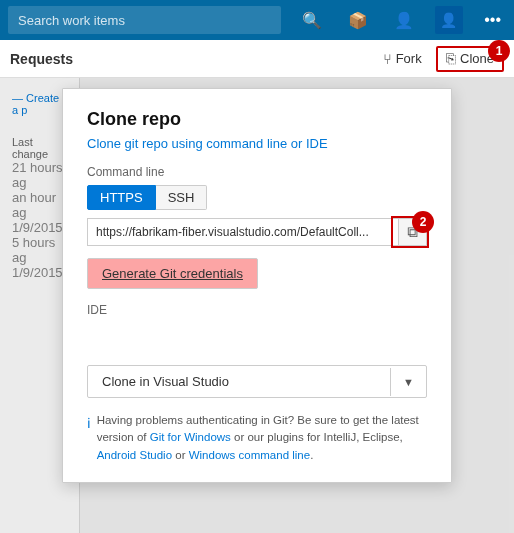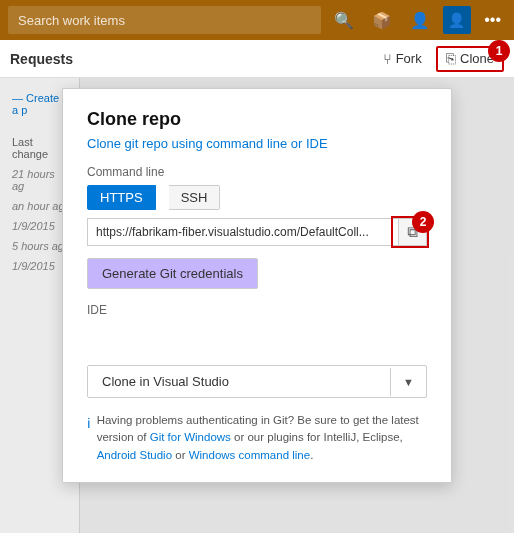--- a/index.html
+++ b/index.html
@@ -8,26 +8,26 @@
       font-size: 13px;
       background: #f0f0f0;
       width: 514px;
       height: 533px;
       overflow: hidden;
       position: relative;
     }
 
     
     .top-bar {
-      background: #a16207;
+      background: #0369a1;
       height: 40px;
       display: flex;
       align-items: center;
       padding: 0 8px;
-      gap: 8px;
+      gap: 16px;
     }
     .top-bar-search {
       flex: 1;
       background: rgba(255,255,255,0.15);
       border: none;
       border-radius: 2px;
       color: #fff;
       font-size: 13px;
       padding: 4px 10px;
       height: 28px;
@@ -115,24 +115,23 @@
       padding: 4px;
       border-right: 1px solid #ddd;
       background: #fff;
     }
     .left-panel-meta {
       margin-top: 20px;
       font-size: 11px;
       color: #666;
     }
     .left-panel-date {
-      font-size: 11px;
+      font-size: 13px;
       color: #888;
-      margin-top: 8px;
-      font-style: italic;
+      margin-top: 0;
     }
 
     
     .modal-overlay {
       position: absolute;
       top: 0; left: 0; right: 0; bottom: 0;
       background: rgba(0,0,0,0.08);
       display: flex;
       align-items: flex-start;
       justify-content: center;
@@ -163,21 +162,21 @@
       font-size: 12px;
       color: #666;
       margin-bottom: 6px;
       font-weight: 400;
       text-transform: none;
     }
 
     
     .tabs {
       display: flex;
-      gap: 13px;
+      gap: 0;
       margin-bottom: 8px;
     }
     .tab {
       padding: 4px 12px;
       font-size: 13px;
       cursor: pointer;
       border: 1px solid #ccc;
       background: #f5f5f5;
       color: #333;
     }
@@ -224,30 +223,31 @@
       right: -3px;
       top: -3px;
       bottom: -3px;
       width: 38px;
       border: 2px solid #c00;
       pointer-events: none;
     }
 
     
     .gen-creds-btn {
-      background: #c4b5fd;
+      background: #fca5a5;
       border: 1px solid #ccc;
       padding: 7px 14px;
       font-size: 13px;
       color: #333;
       cursor: pointer;
       border-radius: 2px;
       margin-bottom: 14px;
       display: inline-block;
       font-weight: 500;
+      text-decoration: underline;
     }
 
     
     .ide-label {
       font-size: 12px;
       color: #666;
       margin-bottom: 6px;
     }
     .clone-vs-row {
       display: flex;

